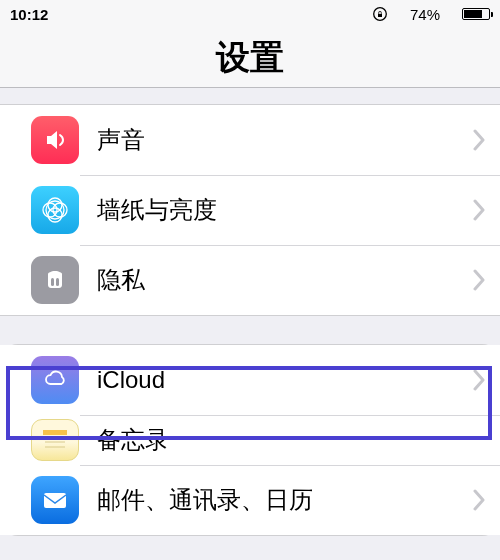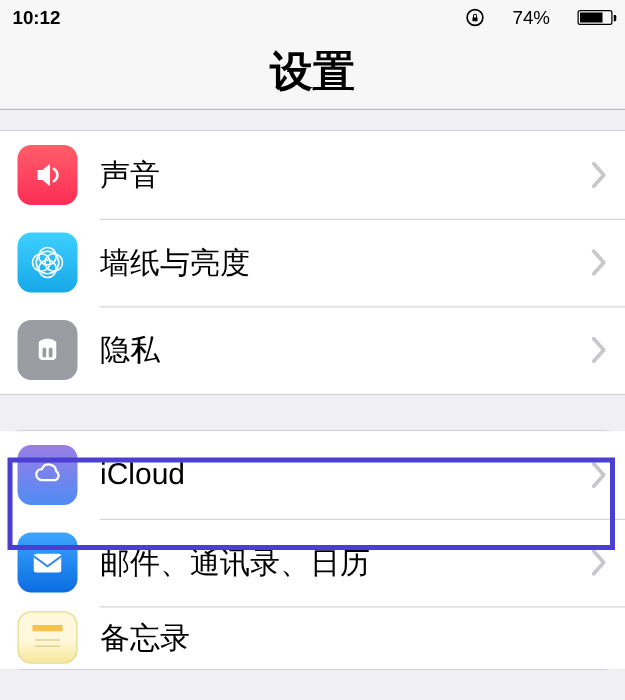--- a/index.html
+++ b/index.html
@@ -48,21 +48,21 @@
   .group {
     background: #fff;
     border-top: 1px solid #cfcfd2;
     border-bottom: 1px solid #cfcfd2;
   }
   .group + .group { margin-top: 28px; border-radius: 18px; }
   .group1 { margin-top: 16px; }
   .row {
     display: flex; align-items: center;
     height: 70px;
-    padding: 0 14px 0 14px;
+    padding: 0 14px 0 31px;
     position: relative;
     background:#fff;
   }
   .row + .row::before {
     content:""; position:absolute; left:80px; right:0; top:0; height:1px;
     background:#d6d6da;
   }
   .app-icon {
     width: 48px; height: 48px; border-radius: 11px;
     margin-right: 18px; flex-shrink:0;
@@ -164,41 +164,41 @@
         </svg>
     </div>
     <span class="row-label">iCloud</span>
     <span class="chevron">
         <svg width="14" height="22" viewBox="0 0 14 22">
           <path d="M3 2l8 9-8 9" stroke="#c7c7cc" stroke-width="3" fill="none" stroke-linecap="round" stroke-linejoin="round"></path>
         </svg>
       </span>
   </div>
 
-  <div class="row">
-    <div class="app-icon" style="background:linear-gradient(#3ea5ff,#0a6de0)">
-      <svg width="34" height="34" viewBox="0 0 34 34">
-          <rect x="6" y="10" width="22" height="15" rx="2" fill="#fff"></rect>
-          <path d="M6 12l11 8 11-8" stroke="#2b87e8" stroke-width="1.5" fill="none"></path>
-        </svg>
-    </div>
-    <span class="row-label">邮件、通讯录、日历</span>
-    <span class="chevron">
-        <svg width="14" height="22" viewBox="0 0 14 22">
-          <path d="M3 2l8 9-8 9" stroke="#c7c7cc" stroke-width="3" fill="none" stroke-linecap="round" stroke-linejoin="round"></path>
-        </svg>
-      </span>
-  </div>
-
   <div class="row" style="height:50px">
     <div class="app-icon" style="background:linear-gradient(#fff8dc 55%,#f7e79a);border:1px solid #e6d88a; height:42px">
       <svg width="36" height="36" viewBox="0 0 36 36">
           <rect x="6" y="8" width="24" height="5" fill="#f6c24a"></rect>
           <line x1="8" y1="20" x2="28" y2="20" stroke="#d8ca8a"></line>
           <line x1="8" y1="25" x2="28" y2="25" stroke="#d8ca8a"></line>
         </svg>
     </div>
     <span class="row-label">备忘录</span>
   </div>
 
+  <div class="row">
+    <div class="app-icon" style="background:linear-gradient(#3ea5ff,#0a6de0)">
+      <svg width="34" height="34" viewBox="0 0 34 34">
+          <rect x="6" y="10" width="22" height="15" rx="2" fill="#fff"></rect>
+          <path d="M6 12l11 8 11-8" stroke="#2b87e8" stroke-width="1.5" fill="none"></path>
+        </svg>
+    </div>
+    <span class="row-label">邮件、通讯录、日历</span>
+    <span class="chevron">
+        <svg width="14" height="22" viewBox="0 0 14 22">
+          <path d="M3 2l8 9-8 9" stroke="#c7c7cc" stroke-width="3" fill="none" stroke-linecap="round" stroke-linejoin="round"></path>
+        </svg>
+      </span>
+  </div>
+
 </div>
 
 <div class="highlight" id="hl" style="left: 6px; top: 366px; width: 486px; height: 74px;"></div>
 
 </body></html>

